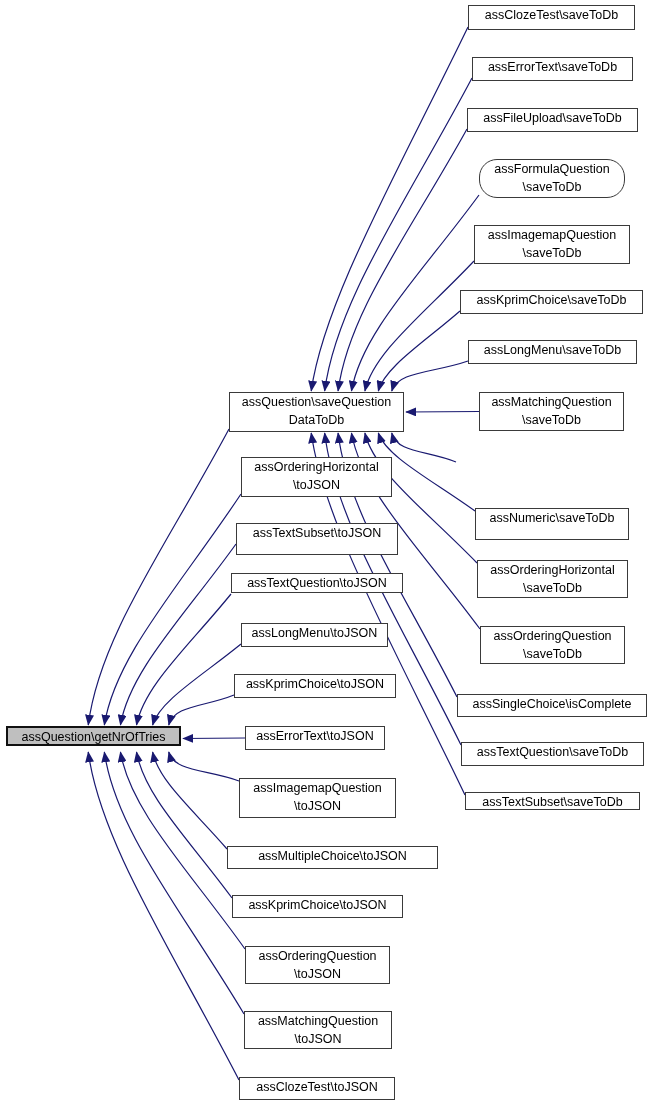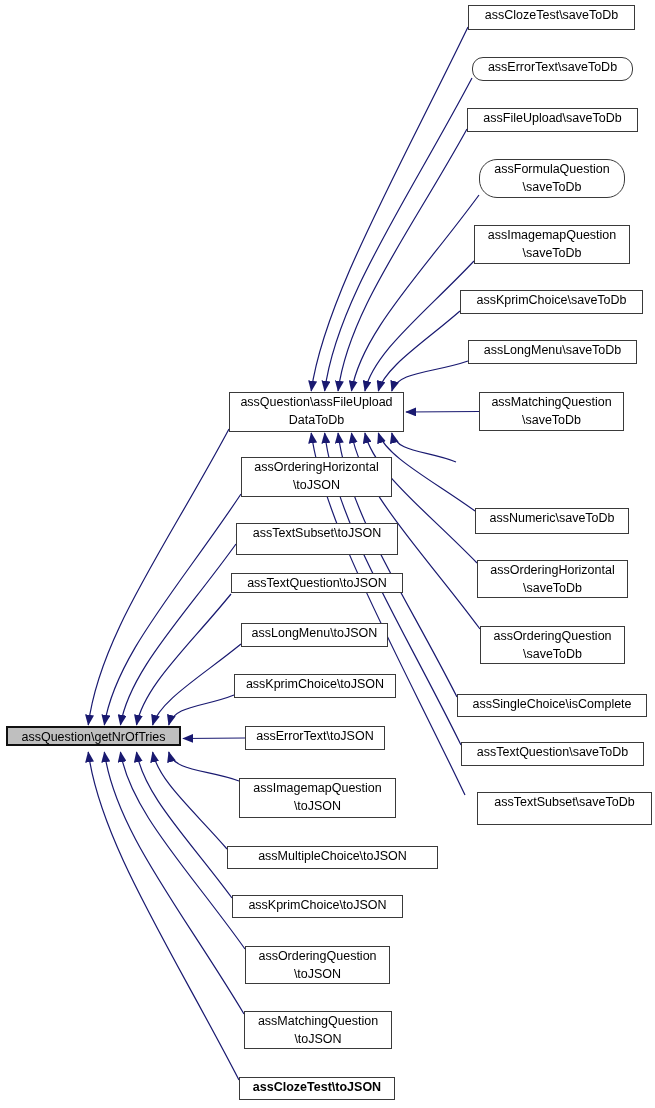--- a/index.html
+++ b/index.html
@@ -69,53 +69,53 @@
         <path class="edge" d="M232,898 C189.0475,839.6 144.186,795.8 136.55,752" marker-end="url(#arrow)"></path>
         <path class="edge" d="M227,849 C193.54250000000002,810.2 158.598,781.1 152.65,752" marker-end="url(#arrow)"></path>
         <path class="edge" d="M239,781 C207.3875,769.4 174.37,772 168.75,752" marker-end="url(#arrow)"></path>
         <path class="edge" d="M245,738 L183,738.5" marker-end="url(#arrow)"></path>
       </g>
   </svg>
   <div id="nodes-layer">
       <div class="node" style="left: 468px; top: 5px; width: 167px; height: 25px;">
         <div class="line">assClozeTest\saveToDb</div>
       </div>
-      <div class="node" style="left: 472px; top: 57px; width: 161px; height: 24px; border-radius: 11px;">
+      <div class="node" style="left: 472px; top: 57px; width: 161px; height: 24px;">
         <div class="line">assErrorText\saveToDb</div>
       </div>
       <div class="node" style="left: 467px; top: 108px; width: 171px; height: 24px;">
         <div class="line">assFileUpload\saveToDb</div>
       </div>
       <div class="node" style="left: 479px; top: 159px; width: 146px; height: 39px; border-radius: 18px;">
         <div class="line">assFormulaQuestion</div>
         <div class="line">\saveToDb</div>
       </div>
       <div class="node" style="left: 474px; top: 225px; width: 156px; height: 39px;">
         <div class="line">assImagemapQuestion</div>
         <div class="line">\saveToDb</div>
       </div>
       <div class="node" style="left: 460px; top: 290px; width: 183px; height: 24px;">
         <div class="line">assKprimChoice\saveToDb</div>
       </div>
       <div class="node" style="left: 468px; top: 340px; width: 169px; height: 24px;">
         <div class="line">assLongMenu\saveToDb</div>
       </div>
       <div class="node" style="left: 229px; top: 392px; width: 175px; height: 40px;">
-        <div class="line">assQuestion\assFileUpload</div>
+        <div class="line">assQuestion\saveQuestion</div>
         <div class="line">DataToDb</div>
       </div>
       <div class="node" style="left: 479px; top: 392px; width: 145px; height: 39px;">
         <div class="line">assMatchingQuestion</div>
         <div class="line">\saveToDb</div>
       </div>
       <div class="node" style="left: 241px; top: 457px; width: 151px; height: 40px;">
         <div class="line">assOrderingHorizontal</div>
         <div class="line">\toJSON</div>
       </div>
-      <div class="node" style="left: 475px; top: 508px; width: 154px; height: 26px;">
+      <div class="node" style="left: 475px; top: 508px; width: 154px; height: 32px;">
         <div class="line">assNumeric\saveToDb</div>
       </div>
       <div class="node" style="left: 236px; top: 523px; width: 162px; height: 32px;">
         <div class="line">assTextSubset\toJSON</div>
       </div>
       <div class="node" style="left: 477px; top: 560px; width: 151px; height: 38px;">
         <div class="line">assOrderingHorizontal</div>
         <div class="line">\saveToDb</div>
       </div>
       <div class="node" style="left: 231px; top: 573px; width: 172px; height: 20px;">
@@ -140,34 +140,34 @@
       <div class="node" style="left: 245px; top: 726px; width: 140px; height: 24px;">
         <div class="line">assErrorText\toJSON</div>
       </div>
       <div class="node" style="left: 461px; top: 742px; width: 183px; height: 24px;">
         <div class="line">assTextQuestion\saveToDb</div>
       </div>
       <div class="node" style="left: 239px; top: 778px; width: 157px; height: 40px;">
         <div class="line">assImagemapQuestion</div>
         <div class="line">\toJSON</div>
       </div>
-      <div class="node" style="left: 465px; top: 792px; width: 175px; height: 33px; margin-left: 12px;">
+      <div class="node" style="left: 465px; top: 792px; width: 175px; height: 18px;">
         <div class="line">assTextSubset\saveToDb</div>
       </div>
       <div class="node" style="left: 227px; top: 846px; width: 211px; height: 23px;">
         <div class="line">assMultipleChoice\toJSON</div>
       </div>
       <div class="node" style="left: 232px; top: 895px; width: 171px; height: 23px;">
         <div class="line">assKprimChoice\toJSON</div>
       </div>
       <div class="node" style="left: 245px; top: 946px; width: 145px; height: 38px;">
         <div class="line">assOrderingQuestion</div>
         <div class="line">\toJSON</div>
       </div>
       <div class="node" style="left: 244px; top: 1011px; width: 148px; height: 38px;">
         <div class="line">assMatchingQuestion</div>
         <div class="line">\toJSON</div>
       </div>
-      <div class="node" style="left: 239px; top: 1077px; width: 156px; height: 23px; font-weight: bold;">
+      <div class="node" style="left: 239px; top: 1077px; width: 156px; height: 23px;">
         <div class="line">assClozeTest\toJSON</div>
       </div>
     </div>
 </div>
 
 </body></html>

